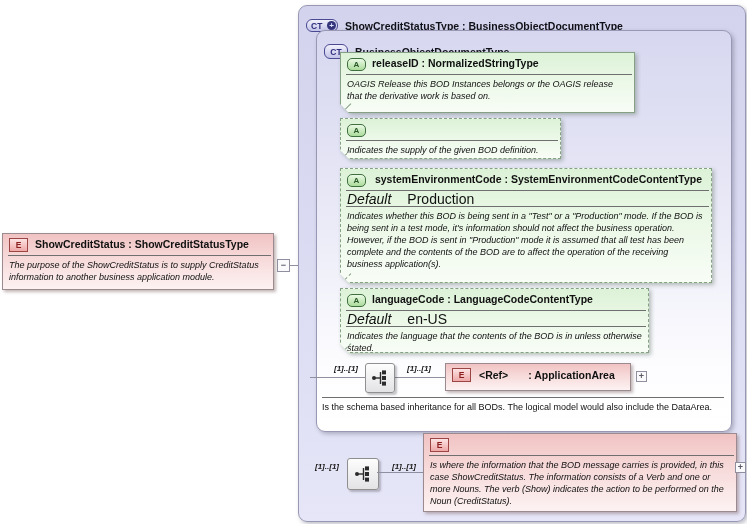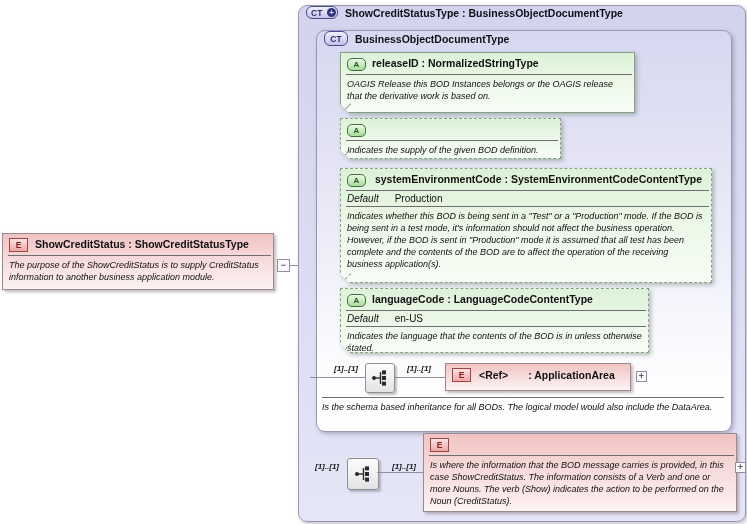--- a/index.html
+++ b/index.html
@@ -9,21 +9,21 @@
   
   .hline,.vline{position:absolute;background:#8f8f9f;}
   .hline{height:1px;} .vline{width:1px;}
 
   
   .type-container{position:absolute;border:1px solid #9898b4;border-radius:9px;
     background:linear-gradient(180deg,#d3d3ed 0%,#dcdcf3 55%,#e6e6f8 100%);
     box-shadow:2px 2px 4px rgba(90,90,115,.4);}
   .type-container.inner{
     background:linear-gradient(180deg,#d7d7f0 0%,#e9e9f7 45%,#fdfdff 85%,#ffffff 100%);}
-  .type-header{display:flex;align-items:center;gap:7px;padding:0 7px;
+  .type-header{display:flex;align-items:center;gap:7px;padding:13px 7px;
     font-weight:bold;font-size:10.5px;color:#101018;}
   .ct-badge{position:relative;display:inline-flex;align-items:center;justify-content:center;
     flex:none;width:22px;height:13px;border:1px solid #4a4a92;border-radius:6px;
     background:linear-gradient(180deg,#f1f1fc,#c3c3e8);color:#2d2d7c;
     font-size:8.5px;font-weight:bold;}
   .ct-badge.wide{width:32px;justify-content:flex-start;padding-left:4px;box-sizing:border-box;}
   .ct-plus{position:absolute;right:1px;top:1px;width:9px;height:9px;border-radius:50%;
     background:#35357e;color:#dfe4ff;font-size:8px;font-weight:bold;
     display:flex;align-items:center;justify-content:center;}
 
@@ -37,21 +37,21 @@
     border-top:1px solid #85a085;transform:rotate(-45deg);}
   .attr-box.dashed::after{border-top-style:dashed;}
   .attr-title{display:flex;gap:6px;padding:4px 6px 3px 6px;font-weight:bold;font-size:10.5px;line-height:13px;}
   .attr-title .t{flex:1;}
   .attr-title .t.center{text-align:center;word-break:break-all;}
   .a-icon{flex:none;width:17px;height:11px;margin-top:1px;border:1px solid #3f6e3f;border-radius:5px;
     background:linear-gradient(180deg,#eafae5,#abdc9b);color:#2b582b;font-size:8px;font-weight:bold;
     display:flex;align-items:center;justify-content:center;}
   .divider{border-top:1px solid #6f6f6f;margin:0 2px 0 5px;}
   .note{font-style:italic;font-size:9px;line-height:12px;padding:3px 6px 3px 6px;color:#101010;}
-  .default-row{display:flex;padding:2px 6px 1px 6px;font-size:10px;line-height:12px;align-items:baseline;}
+  .default-row{display:flex;padding:2px 6px 1px 6px;font-size:14px;line-height:12px;align-items:baseline;}
   .default-label{font-style:italic;}
   .default-value{font-weight:normal;margin-left:16px;}
 
   
   .elem-box{position:absolute;box-sizing:border-box;border:1px solid #9b8b90;
     background:linear-gradient(180deg,#f1c3c3 0%,#f7dada 45%,#fdf2f2 100%);
     box-shadow:2px 2px 3px rgba(125,95,95,.45);}
   .elem-title{display:flex;gap:7px;padding:4px 6px 3px 6px;font-weight:bold;font-size:10.5px;line-height:13px;}
   .e-icon{flex:none;width:17px;height:12px;margin-top:0px;border:1px solid #9b4545;
     background:linear-gradient(180deg,#fbe3e3,#efa8a8);color:#8a1d1d;font-size:8.5px;font-weight:bold;
@@ -61,21 +61,21 @@
   .ref-type{margin-left:20px;}
 
   
   .seq-box{position:absolute;background:linear-gradient(180deg,#fdfdfd,#e3e3e6);
     border:1px solid #8f8f8f;border-radius:3px;box-shadow:2px 2px 2px rgba(60,60,70,.3);
     display:flex;align-items:center;justify-content:center;}
   .toggle{position:absolute;width:11px;height:11px;box-sizing:border-box;background:#fafafc;
     border:1px solid #8f8f9f;color:#5a5a66;font-size:9px;line-height:9px;font-weight:bold;
     display:flex;align-items:center;justify-content:center;}
   .mult{position:absolute;font-size:8px;font-style:italic;font-weight:bold;color:#1a1a1a;white-space:nowrap;}
-  .inner-footer{position:absolute;font-style:italic;font-size:9px;line-height:12px;color:#101010;}
+  .inner-footer{position:absolute;font-size:9px;line-height:12px;color:#101010;}
 </style>
 </head>
 <body>
 
 <div class="canvas">
 
   <div class="hline" style="left:290px;top:265px;width:20px;"></div>
   <div class="vline" style="left:309px;top:265px;height:208px;"></div>
   <div class="hline" style="left:309px;top:472px;width:39px;"></div>
 

